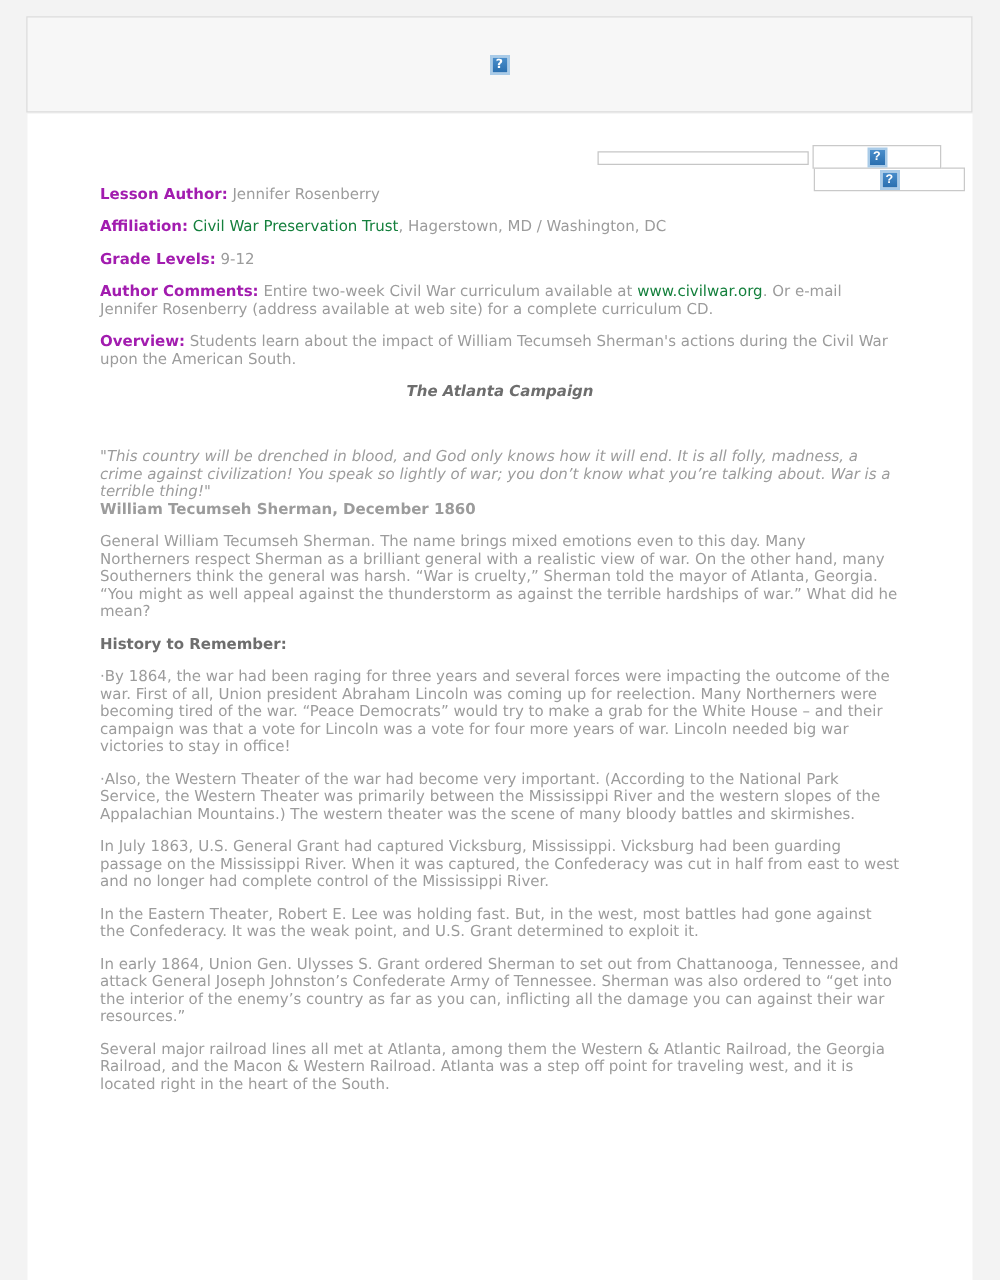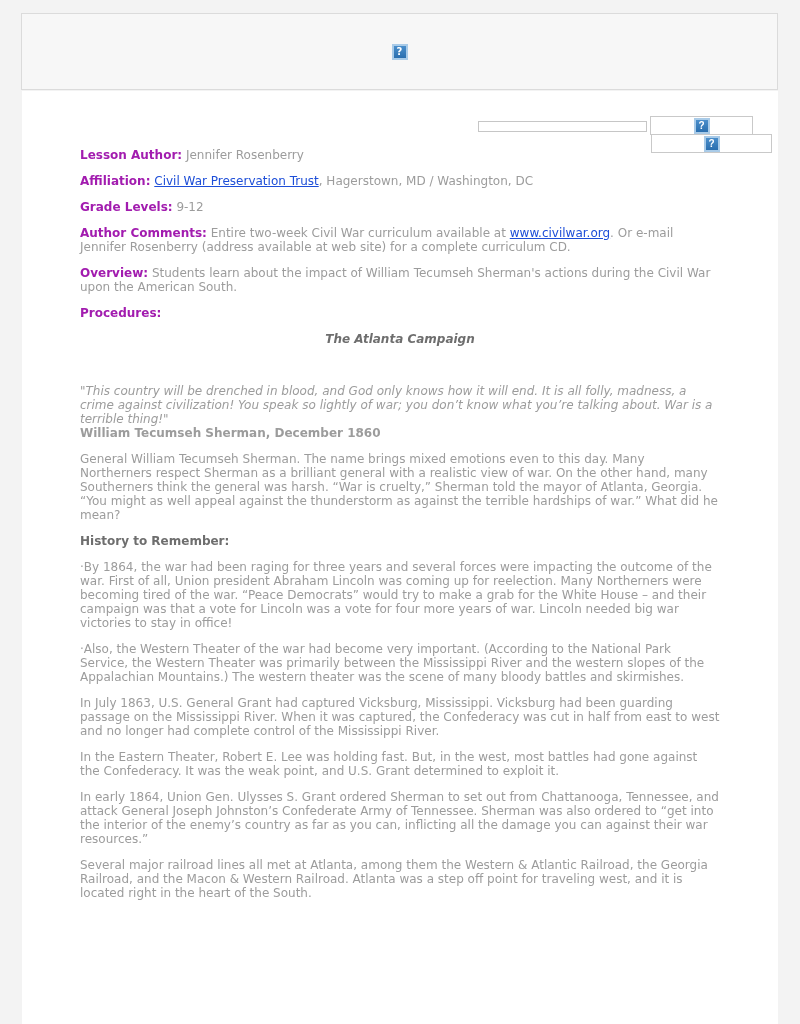--- a/index.html
+++ b/index.html
@@ -75,21 +75,21 @@
 
   .article {
     width: 640px;
     margin: 57px 0 0 58px;
     font-size: 12px;
     line-height: 14px;
     color: #9c9c9c;
   }
   .article p { margin: 12px 0; }
   .article b { color: #a21caf; font-weight: bold; }
-  a.link { color: #1d4ed8; text-decoration: underline; cursor: pointer; }
+  a.link { color: #15803d; cursor: pointer; }
 
   p.section-heading {
     text-align: center;
     font-weight: bold;
     font-style: italic;
     color: #6e6e6e;
   }
   p.quote { font-style: italic; margin: 38px 0 0 0 !important; }
   p.attribution { text-align: left; padding-right: 31px; margin: 0 0 12px 0 !important; font-weight: bold; }
   p.sub-heading { font-weight: bold; color: #6e6e6e; }
@@ -137,23 +137,20 @@
       <p class="meta">
         <b>Author Comments:</b>
         <span>Entire two-week Civil War curriculum available at </span><a class="link">www.civilwar.org</a><span>. Or e-mail Jennifer Rosenberry (address available at web site) for a complete curriculum CD.</span>
       </p>
 
       <p class="meta">
         <b>Overview:</b>
         <span>Students learn about the impact of William Tecumseh Sherman's actions during the Civil War upon the American South.</span>
       </p>
 
-      <p class="meta">
-        <b>Procedures:</b>
-      </p>
 
       <p class="section-heading">The Atlanta Campaign</p>
 
       <p class="quote">"This country will be drenched in blood, and God only knows how it will end. It is all folly, madness, a crime against civilization! You speak so lightly of war; you don’t know what you’re talking about. War is a terrible thing!"</p>
       <p class="attribution">William Tecumseh Sherman, December 1860</p>
 
       <p>General William Tecumseh Sherman. The name brings mixed emotions even to this day. Many Northerners respect Sherman as a brilliant general with a realistic view of war. On the other hand, many Southerners think the general was harsh. “War is cruelty,” Sherman told the mayor of Atlanta, Georgia. “You might as well appeal against the thunderstorm as against the terrible hardships of war.” What did he mean?</p>
 
       <p class="sub-heading">History to Remember:</p>
 

